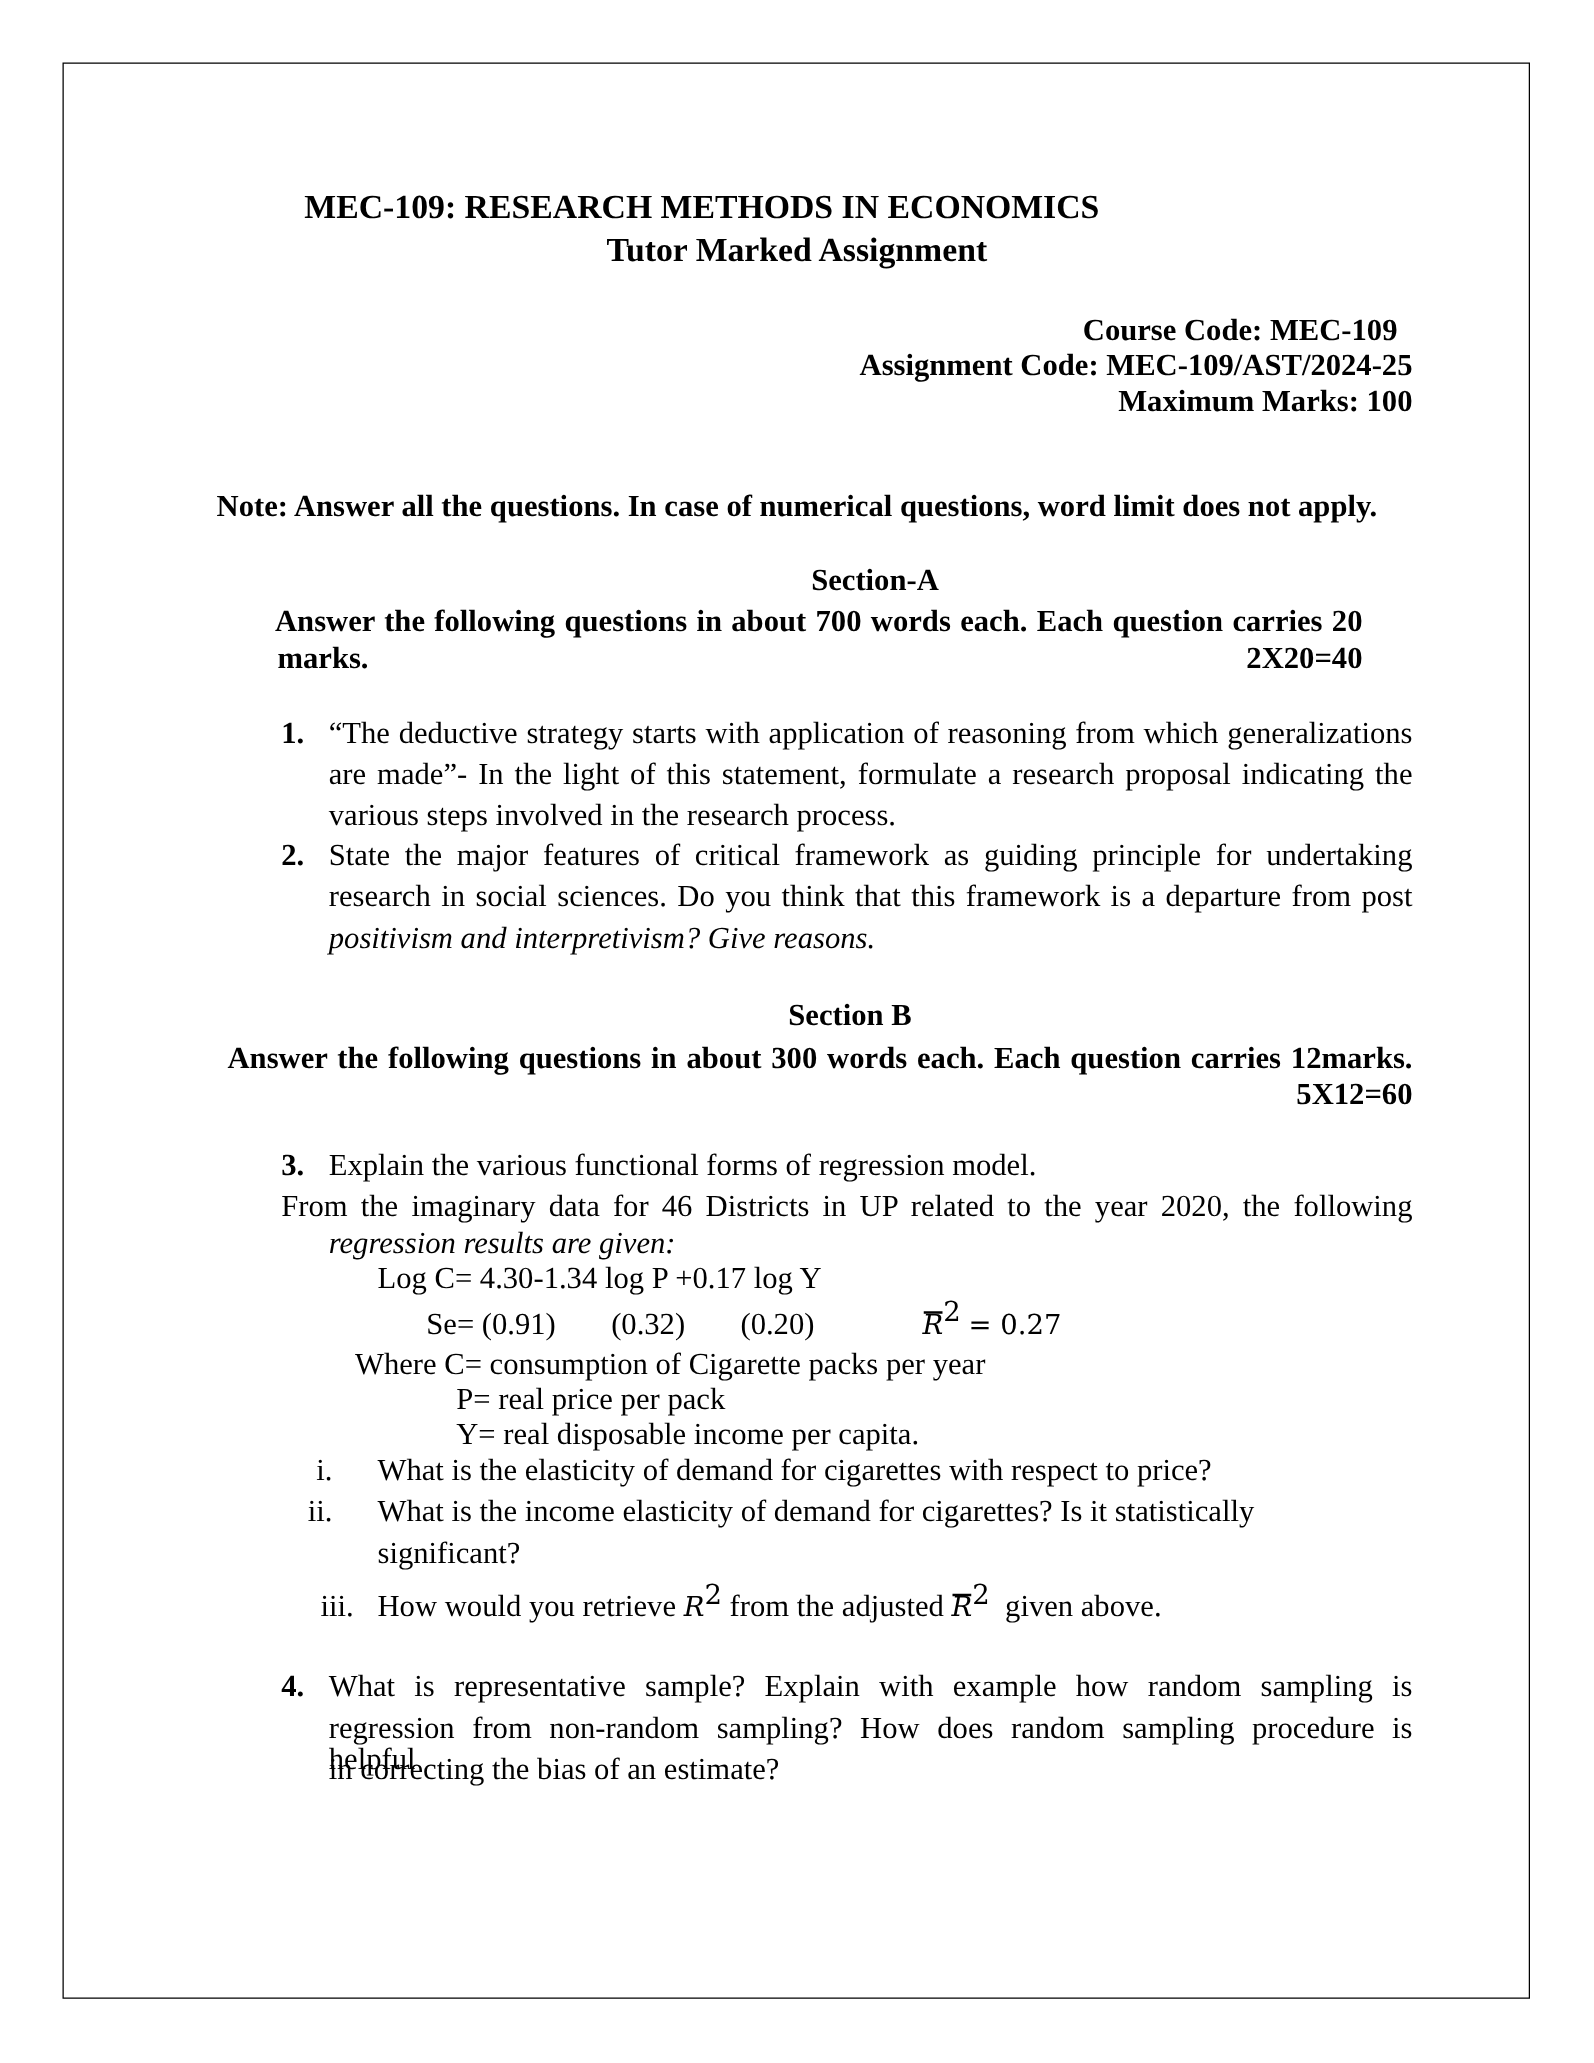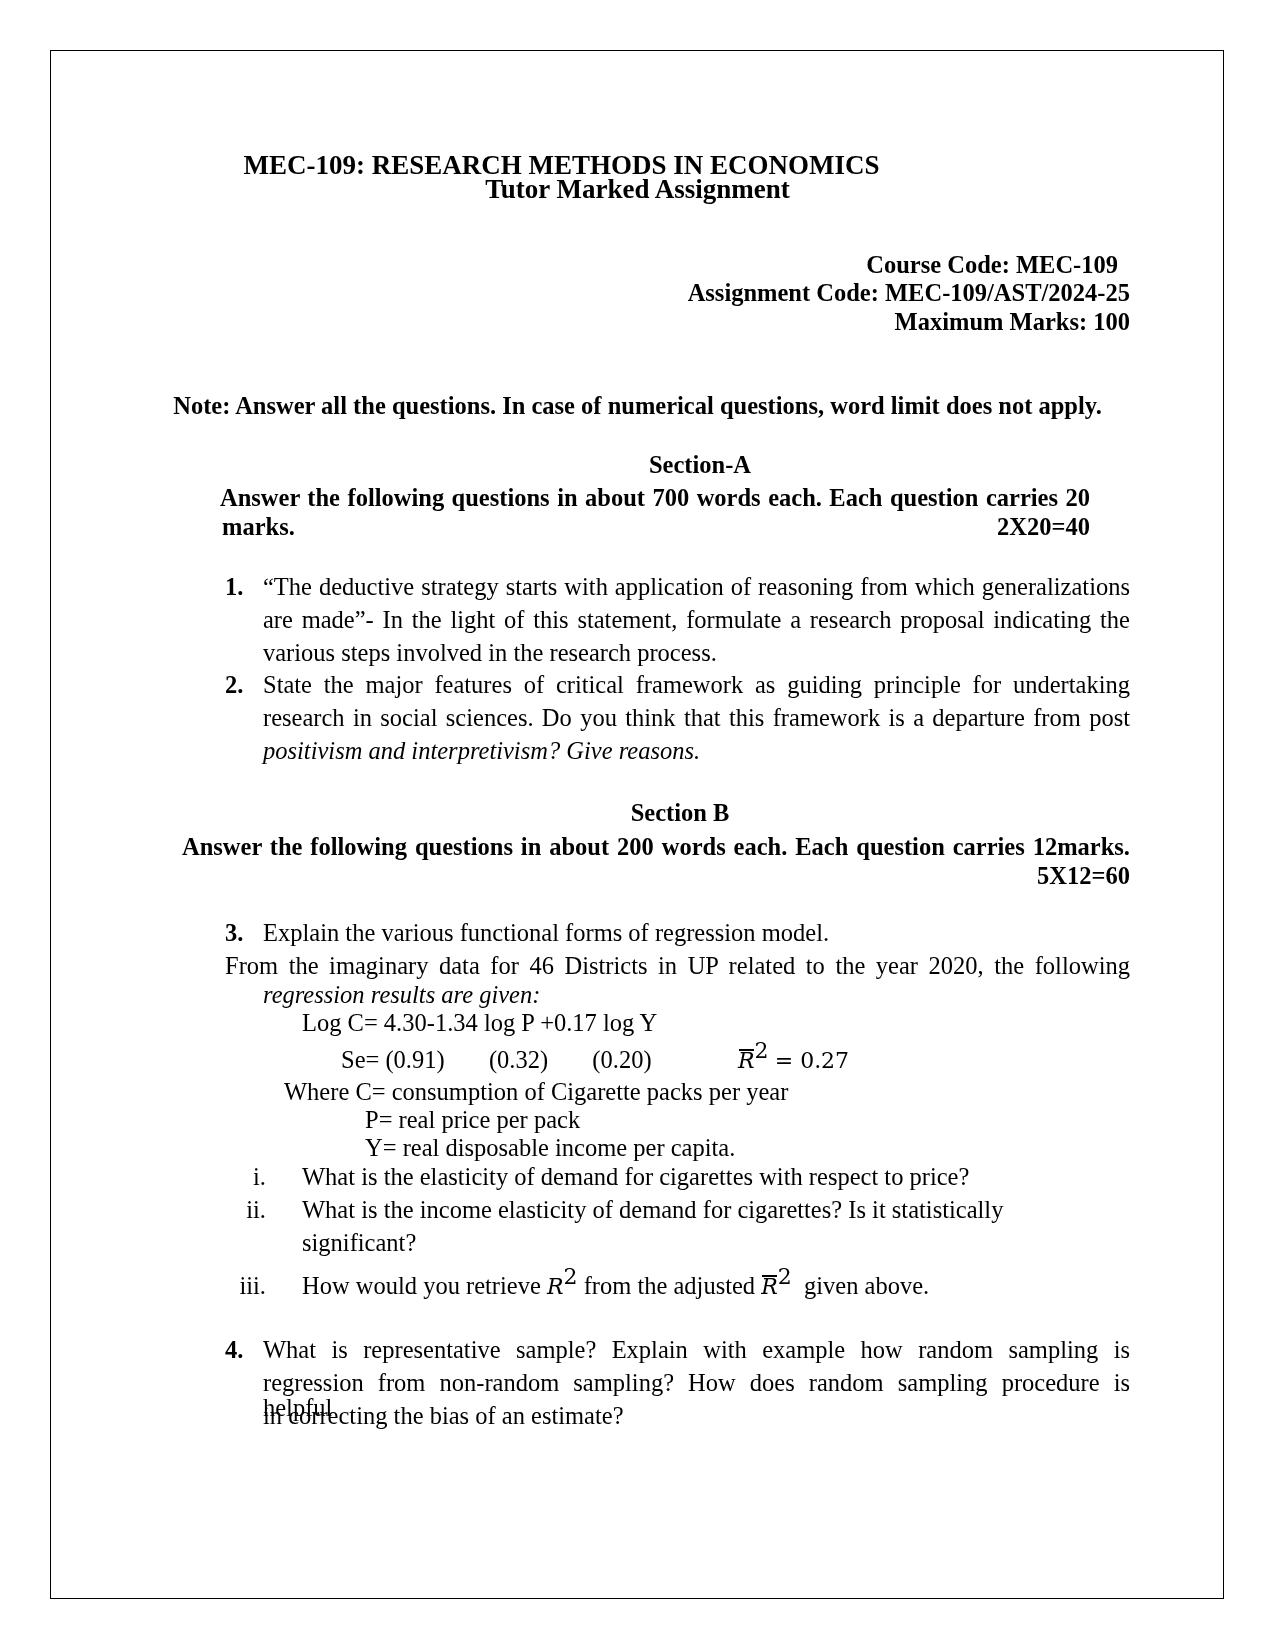--- a/index.html
+++ b/index.html
@@ -18,21 +18,21 @@
   .rbar { position:relative; display:inline-block; }
   .rbar::before { content:""; position:absolute; left:1px; right:1px; top:-1px; border-top:2px solid #000; }
   sup { font-size:14px; vertical-align:top; position:relative; top:-8px; }
 </style>
 </head>
 <body>
 
 <div class="frame"></div>
 
 <div class="t title c" style="left:0;width:1123px;top:152px;">MEC-109: RESEARCH METHODS IN ECONOMICS</div>
-<div class="t title c" style="left:0;width:1275px;top:176px;">Tutor Marked Assignment</div>
+<div class="t title c" style="left:0;width:1275px;top:187px;">Tutor Marked Assignment</div>
 
 <div class="t b r" style="left:488px;width:630px;top:253px;">Course Code: MEC-109</div>
 <div class="t b r" style="left:500px;width:630px;top:281px;">Assignment Code: MEC-109/AST/2024-25</div>
 <div class="t b r" style="left:500px;width:630px;top:310px;">Maximum Marks: 100</div>
 
 <div class="t b c" style="left:100px;width:1075px;top:394px;">Note: Answer all the questions.  In case of numerical questions, word limit does not apply.</div>
 
 <div class="t b c" style="left:300px;width:800px;top:453px;">Section-A</div>
 <div class="t b just" style="left:220px;width:870px;top:486px;">Answer the following questions in about 700 words each. Each question carries 20</div>
 <div class="t b" style="left:222px;top:515px;">marks.</div>
@@ -46,21 +46,21 @@
 </div>
 
 <div>
   <div class="t b" style="left:225px;top:673px;">2.</div>
   <div class="t just" style="left:263px;width:867px;top:673px;">State the major features of critical framework as guiding principle for undertaking</div>
   <div class="t just" style="left:263px;width:867px;top:706px;">research in social sciences. Do you think that this framework is a departure from post</div>
   <div class="t" style="left:263px;top:739px;font-style:italic;">positivism and interpretivism? Give reasons.</div>
 </div>
 
 <div class="t b c" style="left:300px;width:760px;top:801px;">Section B</div>
-<div class="t b just" style="left:182px;width:948px;top:835px;">Answer the following questions in about 200 words each. Each question carries 12marks.</div>
+<div class="t b just" style="left:182px;width:948px;top:835px;">Answer the following questions in about 300 words each. Each question carries 12marks.</div>
 <div class="t b r" style="left:900px;width:230px;top:864px;">5X12=60</div>
 
 <div>
   <div class="t b" style="left:225px;top:921px;">3.</div>
   <div class="t" style="left:263px;top:921px;">Explain the various functional forms of regression model.</div>
   <div class="t just" style="left:225px;width:905px;top:954px;">From the imaginary data for 46 Districts in UP related to the year 2020, the following</div>
   <div class="t" style="left:263px;top:983px;font-style:italic;">regression results are given:</div>
   <div class="t" style="left:302px;top:1011px;">Log C= 4.30-1.34 log P +0.17 log Y</div>
 
   <div class="t" style="left:341px;top:1048px;">
@@ -83,21 +83,21 @@
   <div>
     <div class="t r" style="left:200px;width:66px;top:1165px;">i.</div>
     <div class="t" style="left:302px;top:1165px;">What is the elasticity of demand for cigarettes with respect to price?</div>
   </div>
   <div>
     <div class="t r" style="left:200px;width:66px;top:1198px;">ii.</div>
     <div class="t" style="left:302px;top:1198px;">What is the income elasticity of demand for cigarettes? Is it statistically</div>
     <div class="t" style="left:302px;top:1231px;">significant?</div>
   </div>
   <div>
-    <div class="t r" style="left:200px;width:66px;top:1274px;">iii.</div>
+    <div class="t r" style="left:217px;width:66px;top:1274px;">iii.</div>
     <div class="t" style="left:302px;top:1274px;">
       <span>How would you retrieve</span>
       <span class="math">R</span><sup class="mathn">2</sup>
       <span>from the adjusted</span>
       <span class="math rbar">R</span><sup class="mathn">2</sup>
       &nbsp;<span>given above.</span>
     </div>
   </div>
 </div>
 

